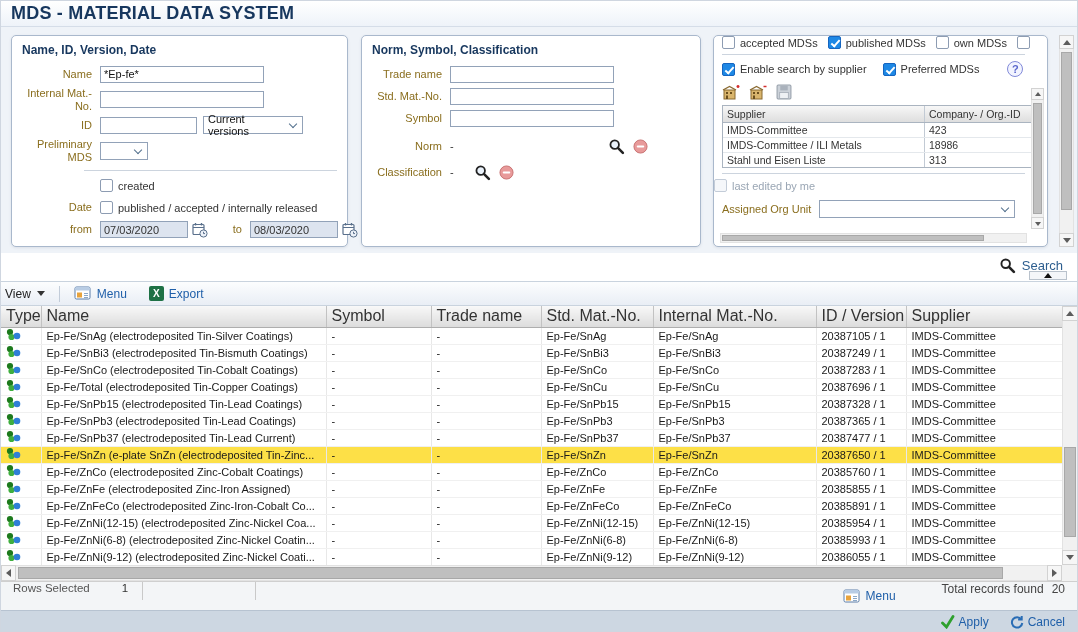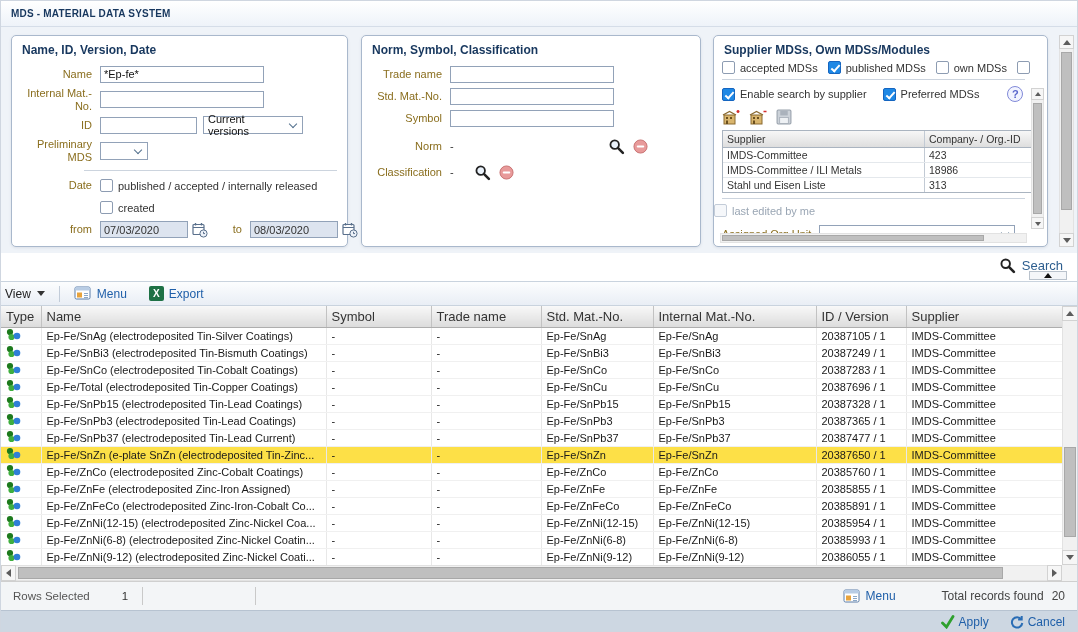--- a/index.html
+++ b/index.html
@@ -4,21 +4,21 @@
 <style>
   * { margin:0; padding:0; box-sizing:border-box; }
   body { background:#e8e8e8; font-family:"Liberation Sans", sans-serif; }
   .window { position:relative; width:1078px; height:632px; background:#fff;
             border:1px solid #cfd6e0; overflow:hidden; font-size:11px; color:#222; }
 
   
   .titlebar { position:absolute; left:0; top:0; right:0; height:26px;
     background:linear-gradient(#ffffff,#eef3f9); border-bottom:1px solid #d5dde8;
     display:flex; align-items:center; padding-left:10px; }
-  .titlebar .t { font-weight:bold; font-size:10px; color:#17375e; letter-spacing:.2px; }
+  .titlebar .t { font-weight:bold; font-size:18px; color:#17375e; letter-spacing:.2px; }
 
   
   .search-region { position:absolute; left:0; top:26px; width:100%; height:226px; background:#eff3f8; }
   .panel { position:absolute; top:8px; background:#fff; border:1px solid #a9b8cc;
     border-radius:5px; box-shadow:0 1px 3px rgba(40,60,90,.10); }
   .panel-title { padding:7px 10px 4px; font-weight:bold; font-size:12px; color:#17375e; }
   .p1 { left:10px;  width:337px; height:212px; }
   .p2 { left:360px; width:340px; height:212px; }
   .p3 { left:712px; width:335px; height:212px; overflow:hidden; }
 
@@ -87,30 +87,30 @@
   .tri-view { width:0; height:0; border:4px solid transparent; border-top:5px solid #333; margin-bottom:-4px; }
   .tb-sep { width:1px; height:16px; background:#c2ccd9; margin:0 14px; }
   .tb-btn { display:flex; align-items:center; gap:5px; color:#1f5fa9; cursor:pointer; margin-right:22px; }
   .xls { width:15px; height:15px; background:#1e7145; color:#fff; font-weight:bold; font-size:10px;
     display:inline-flex; align-items:center; justify-content:center; border-radius:2px; }
 
   
   table.results { position:absolute; left:0; top:305px; width:1061px; border-collapse:collapse; table-layout:fixed; }
   table.results th { height:21px; background:linear-gradient(#f8f8f8,#dcdcdc);
     border-right:1px solid #c2c2c2; border-bottom:1px solid #aeaeae;
-    font-weight:normal; text-align:left; padding:0 5px; color:#333; font-size:13px;
+    font-weight:normal; text-align:left; padding:0 5px; color:#333; font-size:16px;
     white-space:nowrap; overflow:hidden; }
   table.results td { height:17px; border-right:1px solid #e8e8e8; border-bottom:1px solid #f0f0f0;
     padding:0 5px; white-space:nowrap; overflow:hidden; color:#1a1a1a; }
   table.results tr.selected td { background:#fde047; }
   td.c-type, th.c-type { padding-left:8px; }
 
   
   .statusbar { position:absolute; left:0; top:580px; width:100%; height:29px;
-    background:#f3f5f7; border-top:1px solid #cfcfcf; display:flex; align-items:center;
+    background:#f3f5f7; border-top:1px solid #cfcfcf; display:flex; 
     padding:0 12px; color:#555; font-size:11.5px; }
   .st-sep { width:1px; height:18px; background:#c9c9c9; }
   .st-menu { display:flex; align-items:center; gap:5px; color:#1f5fa9; font-size:12px; cursor:pointer; }
 
   
   .bottombar { position:absolute; left:0; top:609px; width:100%; height:23px;
     background:#cdd7e2; border-top:1px solid #b7c3d1; display:flex; align-items:center;
     justify-content:flex-end; gap:20px; padding-right:12px; }
   .action { display:flex; align-items:center; gap:4px; color:#1f5fa9; font-size:12px; cursor:pointer; }
 </style>
@@ -144,31 +144,31 @@
         </span>
       </div>
       <div class="frow">
         <span class="flabel">Preliminary MDS</span>
         <span class="selectbox" style="width:48px;">
           <span class="chev"></span>
         </span>
       </div>
       <div class="hr indent"></div>
       <div class="frow">
+        <span class="flabel"></span>
+        <label class="cb-item">
+          <span class="cb"></span>
+          <span>created</span>
+        </label>
+      </div>
+      <div class="frow">
         <span class="flabel">Date</span>
         <label class="cb-item">
           <span class="cb"></span>
           <span>published / accepted / internally released</span>
-        </label>
-      </div>
-      <div class="frow">
-        <span class="flabel"></span>
-        <label class="cb-item">
-          <span class="cb"></span>
-          <span>created</span>
         </label>
       </div>
       <div class="frow">
         <span class="flabel">from</span>
         <input class="txt dis w-date" value="07/03/2020" style="">
         <span class="iconbtn" style="margin-left:4px;">
           <svg width="16" height="16" viewBox="0 0 16 16">
               <rect x="1" y="2.5" width="11" height="10" rx="1" fill="#fff" stroke="#5a708c" stroke-width="1.2"></rect>
               <line x1="1" y1="5.5" x2="12" y2="5.5" stroke="#5a708c"></line>
               <line x1="3.5" y1="1" x2="3.5" y2="3.5" stroke="#5a708c" stroke-width="1.4"></line>
@@ -238,21 +238,20 @@
             <svg width="15" height="15" viewBox="0 0 16 16">
                 <circle cx="8" cy="8" r="7" fill="#e89a9a" stroke="#c87070"></circle>
                 <rect x="4" y="6.9" width="8" height="2.2" rx="1" fill="#fff"></rect>
               </svg>
           </span>
         </span>
       </div>
     </div>
 
     <div class="panel p3">
-      <div class="panel-title">Supplier MDSs, Own MDSs/Modules</div>
       <div style="display:flex; gap:10px; padding:0 8px; overflow:hidden; white-space:nowrap; align-items:center;">
         <label class="cb-item">
           <span class="cb"></span>
           <span>accepted MDSs</span>
         </label>
         <label class="cb-item">
           <span class="cb checked"></span>
           <span>published MDSs</span>
         </label>
         <label class="cb-item">

